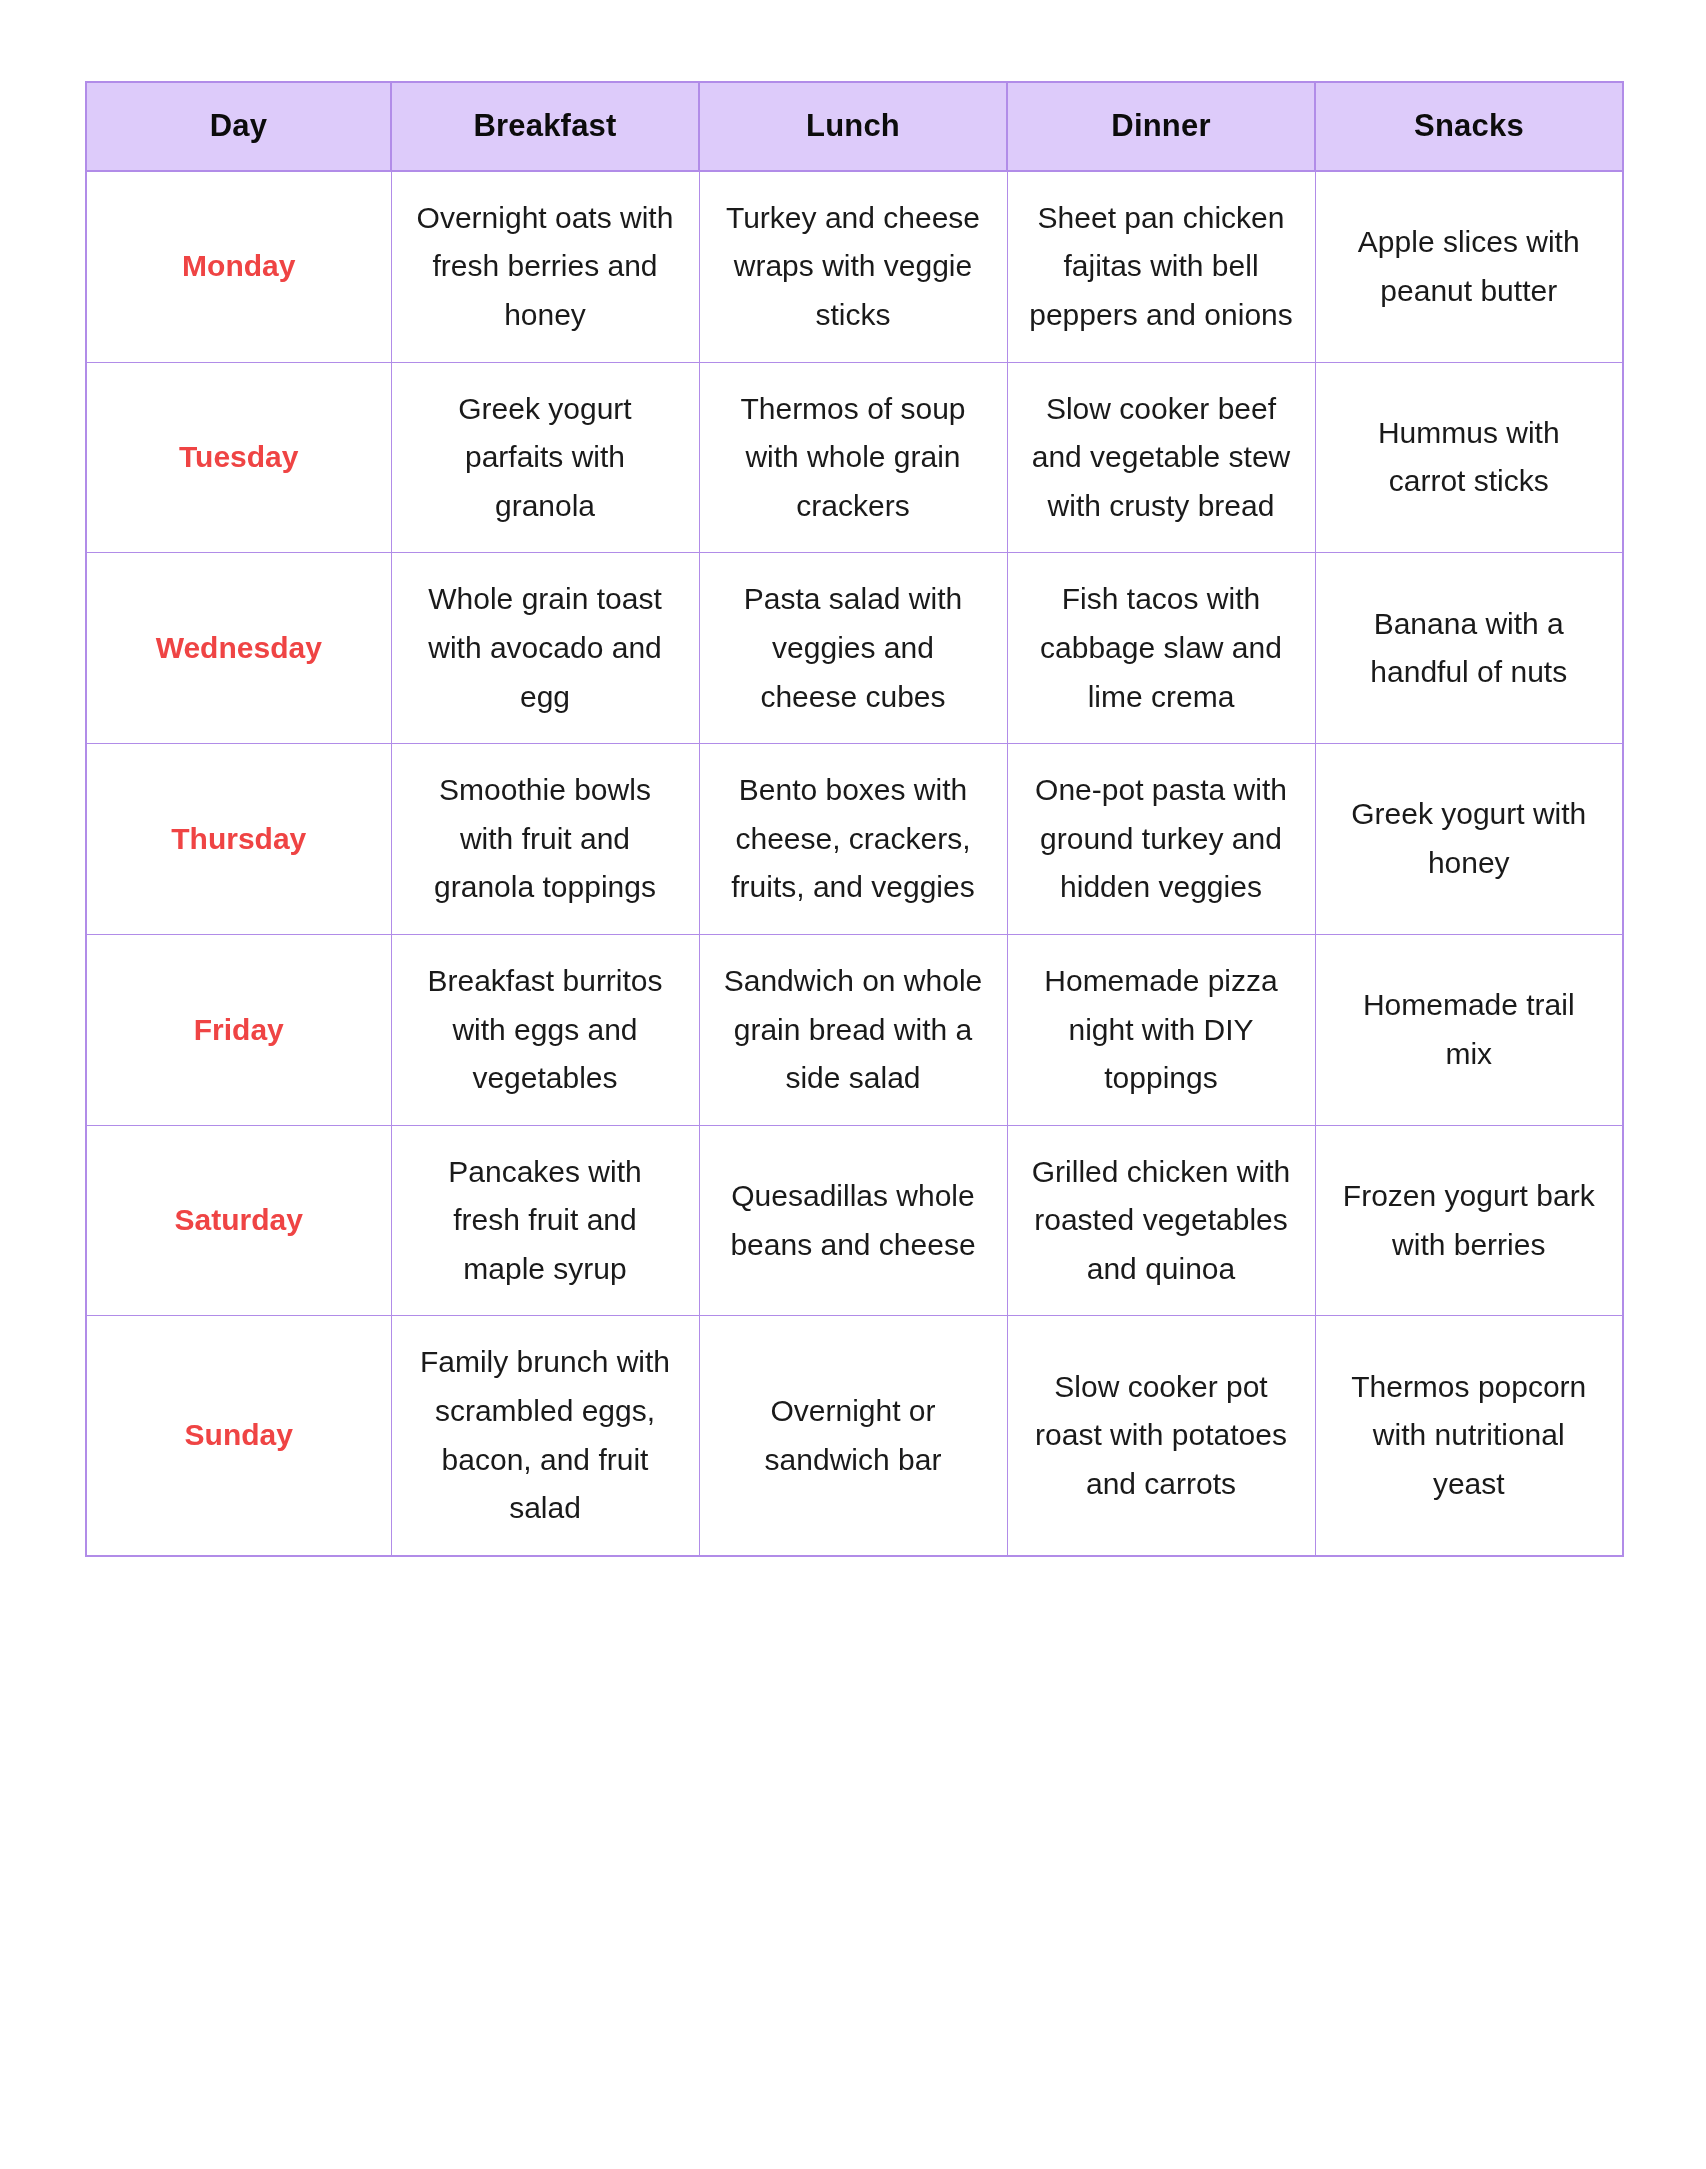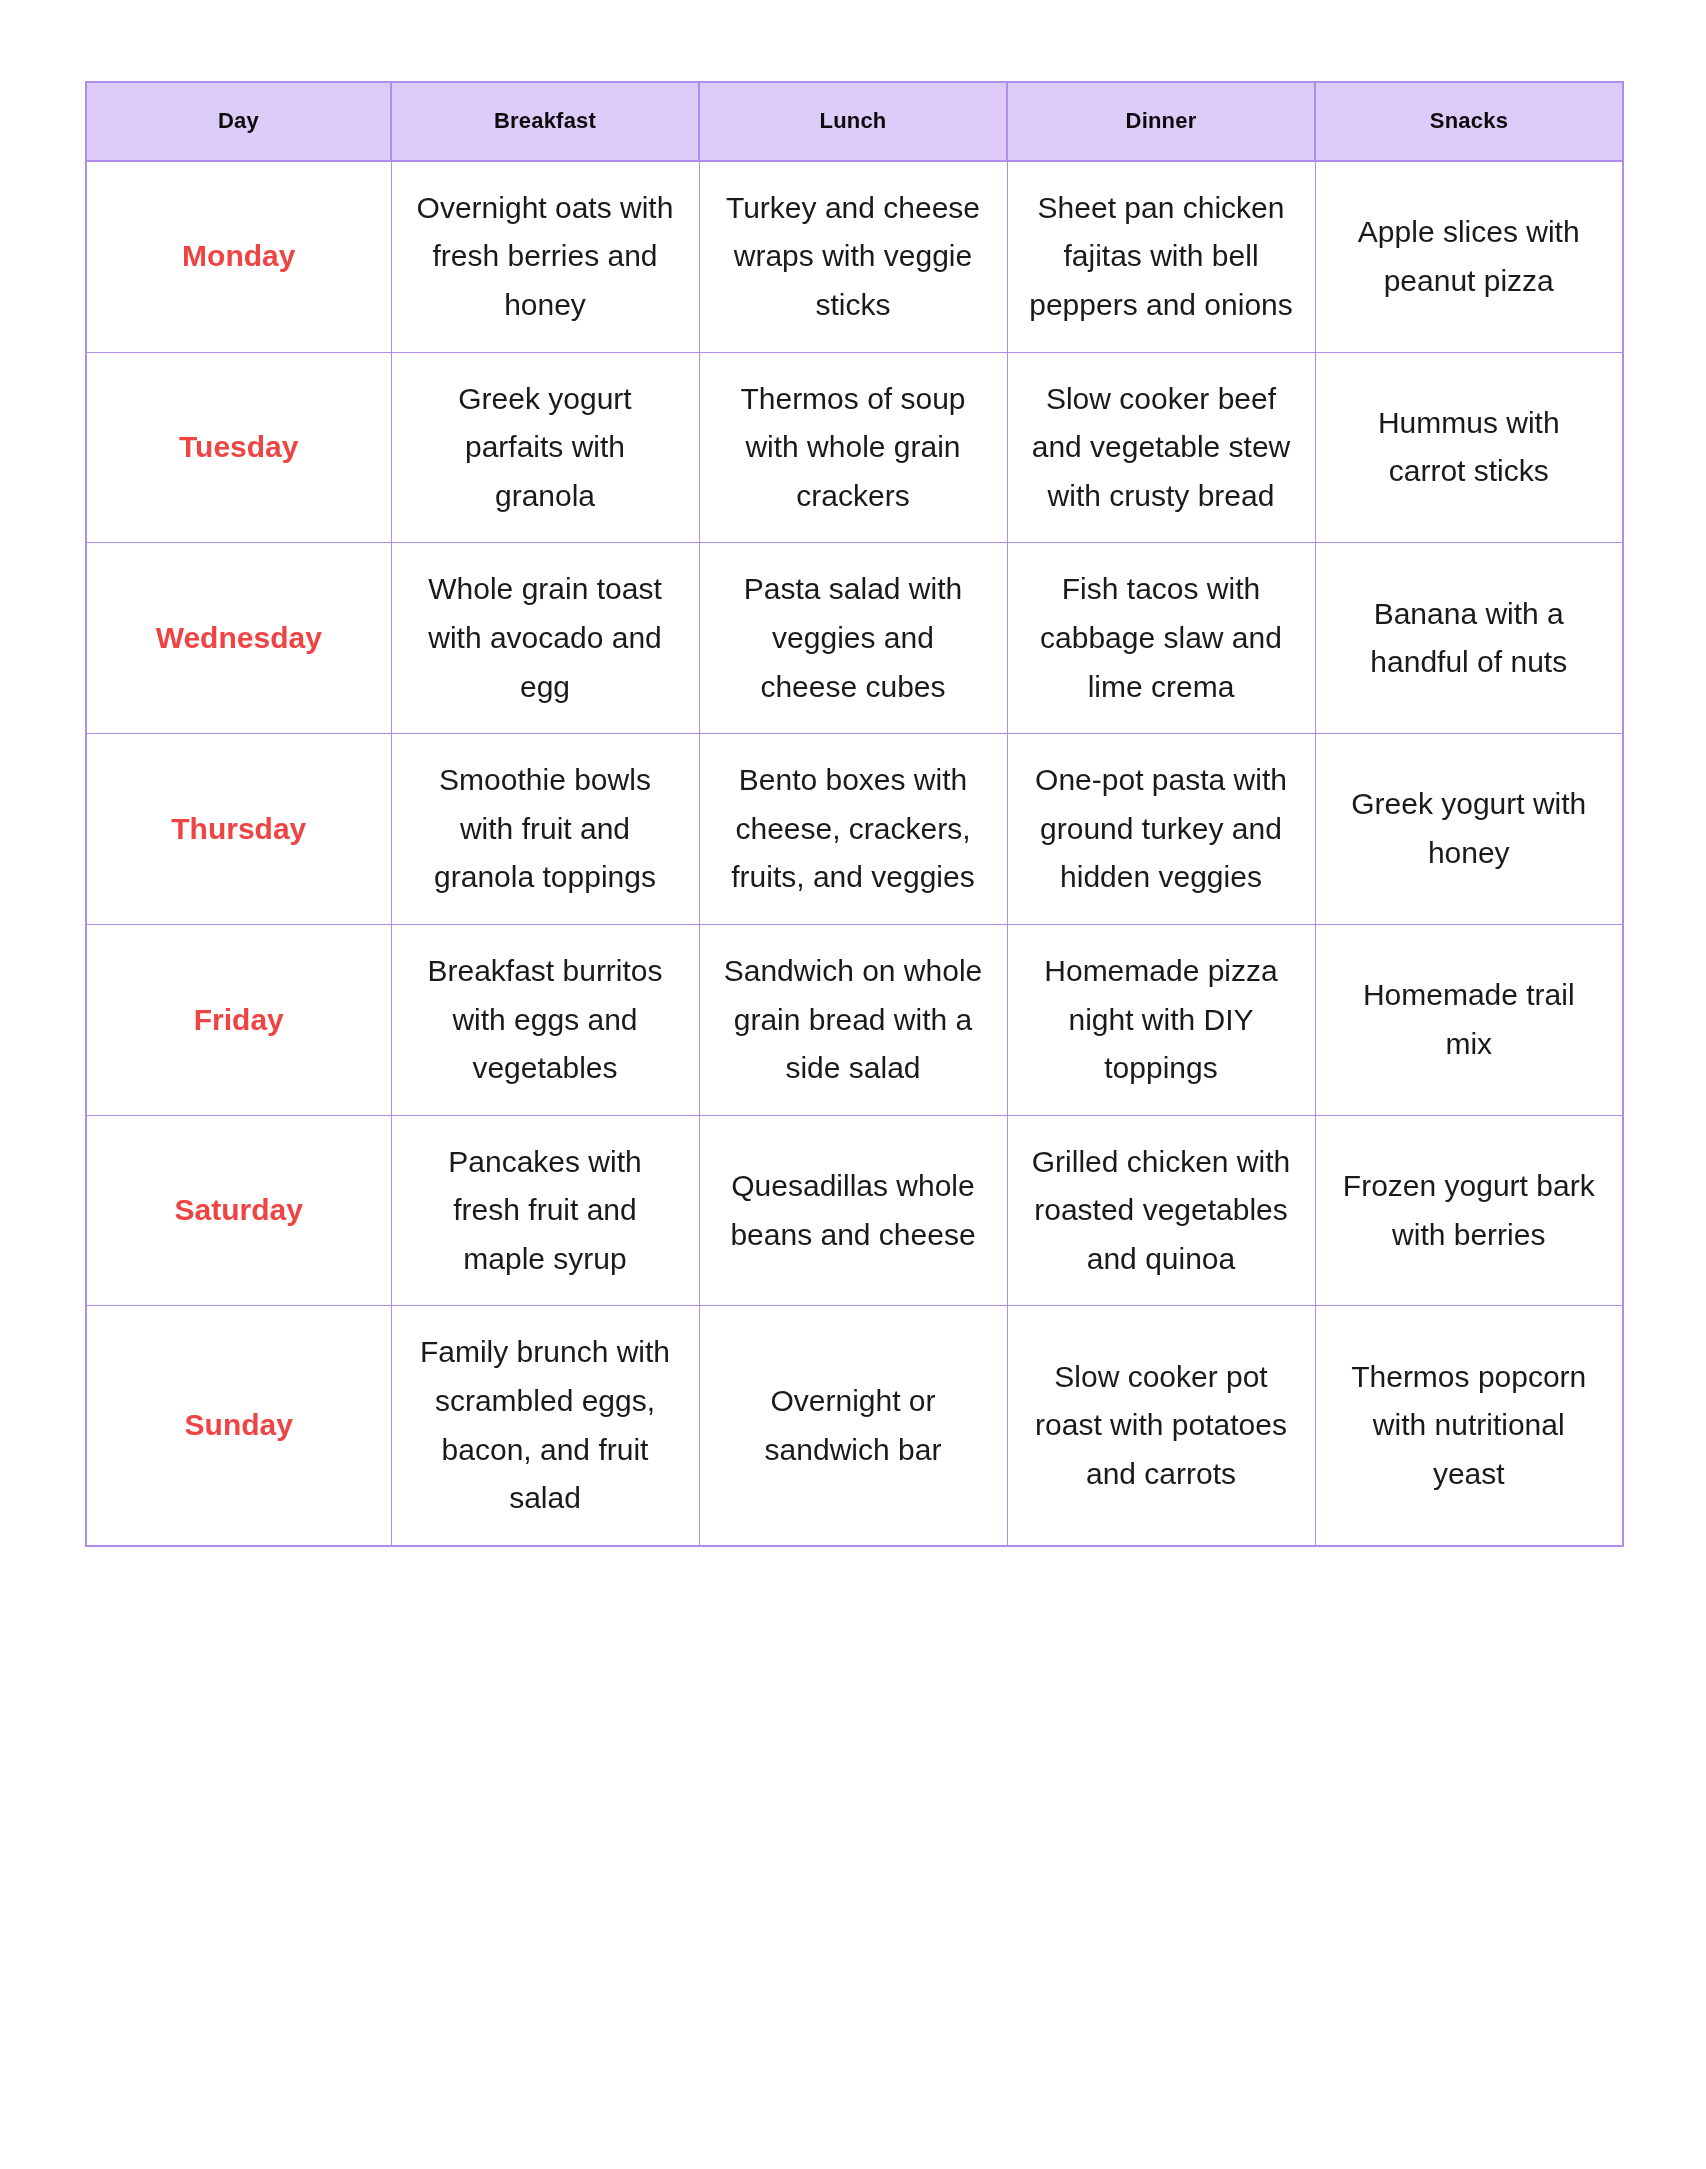--- a/index.html
+++ b/index.html
@@ -34,21 +34,21 @@
   table.meal-plan col.col-meal     { width: 308px; }
 
   thead tr.header-row {
     background: #ddcbfa;
   }
 
   thead th {
     border: 2.5px solid #b18ce8;
     background: #ddcbfa;
     color: #0c0c0c;
-    font-size: 22px;
+    font-size: 31px;
     font-weight: bold;
     text-align: center;
     vertical-align: middle;
     padding: 25.4px 12px;
     letter-spacing: 0.2px;
   }
 
   tbody td {
     border: 1.7px solid #b18ce8;
     background: #ffffff;
@@ -88,21 +88,21 @@
         <th>Dinner</th>
         <th>Snacks</th>
       </tr>
     </thead>
     <tbody>
       <tr>
         <td class="day-cell">Monday</td>
         <td>Overnight oats with fresh berries and honey</td>
         <td>Turkey and cheese wraps with veggie sticks</td>
         <td>Sheet pan chicken fajitas with bell peppers and onions</td>
-        <td>Apple slices with peanut pizza</td>
+        <td>Apple slices with peanut butter</td>
       </tr>
       <tr>
         <td class="day-cell">Tuesday</td>
         <td>Greek yogurt parfaits with granola</td>
         <td>Thermos of soup with whole grain crackers</td>
         <td>Slow cooker beef and vegetable stew with crusty bread</td>
         <td>Hummus with carrot sticks</td>
       </tr>
       <tr>
         <td class="day-cell">Wednesday</td>

